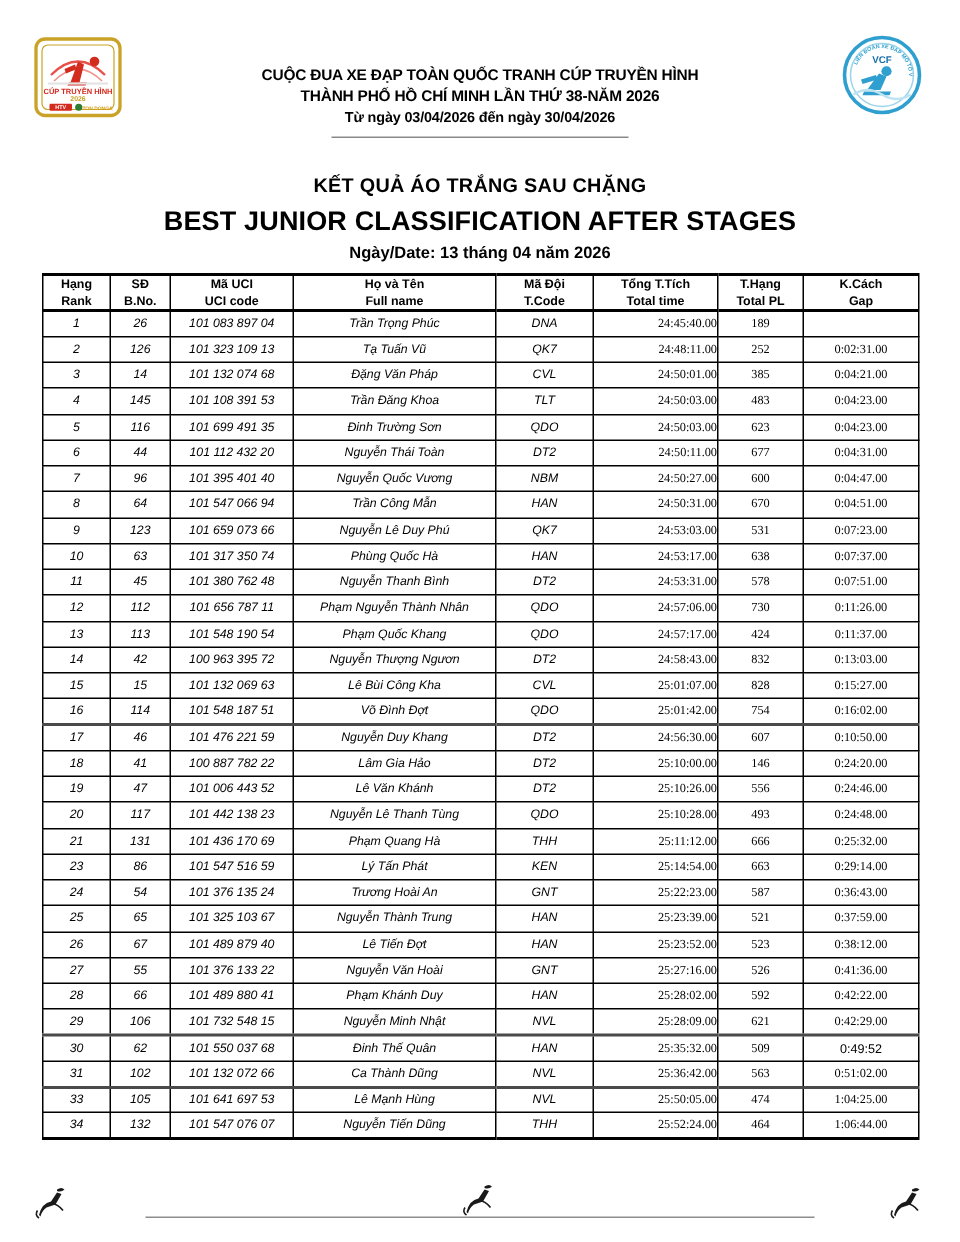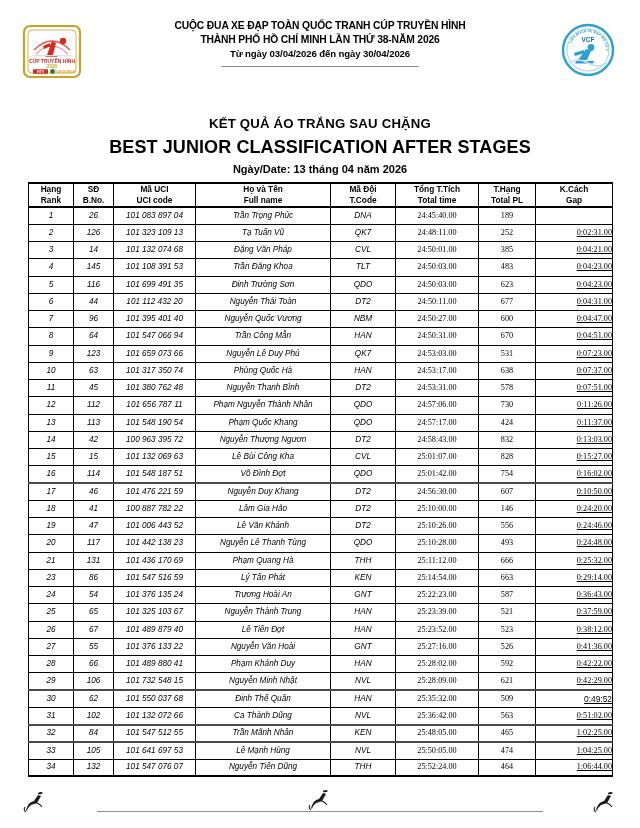--- a/index.html
+++ b/index.html
@@ -32,21 +32,21 @@
     position: absolute;
     right: 24px;
     top: 22px;
     width: 56px;
     height: 56px;
   }
   .header-titles {
     position: absolute;
     left: 110px;
     right: 110px;
-    top: 19px;
+    top: 44px;
     text-align: center;
   }
   .htitle {
     font-size: 10.3px;
     font-weight: bold;
     line-height: 13.5px;
     letter-spacing: -0.15px;
     white-space: nowrap;
   }
   .hsub {
@@ -128,23 +128,23 @@
   col.c-tcode { width: 65px; }
   col.c-time  { width: 83px; }
   col.c-pl    { width: 57px; }
   col.c-gap   { width: 77px; }
 
   td.rank  { text-align: center; font-style: italic; }
   td.bno   { text-align: center; font-style: italic; }
   td.uci   { text-align: center; font-style: italic; }
   td.name  { text-align: center; font-style: italic; padding-left: 4px; }
   td.tcode { text-align: center; font-style: italic; }
-  td.time  { text-align: center; font-family: "Liberation Serif", serif; font-size: 9.2px; }
+  td.time  { text-align: right; font-family: "Liberation Serif", serif; font-size: 9.2px; }
   td.pl    { text-align: center; font-family: "Liberation Serif", serif; font-size: 9.2px; }
-  td.gap   { text-align: right; font-family: "Liberation Serif", serif; font-size: 8.4px; text-decoration: underline; }
+  td.gap   { text-align: center; font-family: "Liberation Serif", serif; font-size: 8.4px; }
   td.gap.alt { font-family: "Liberation Sans", sans-serif; font-size: 8.4px; }
 
   tr.sep-below td { border-bottom: 2px solid #4a4a4a; }
   tr.last-row td  { border-bottom: 2px solid #000; }
 
   
   .footer {
     position: absolute;
     left: 0;
     right: 0;
@@ -566,30 +566,20 @@
         </tr>
         <tr class="sep-below">
           <td class="rank">31</td>
           <td class="bno">102</td>
           <td class="uci">101 132 072 66</td>
           <td class="name">Ca Thành Dũng</td>
           <td class="tcode">NVL</td>
           <td class="time">25:36:42.00</td>
           <td class="pl">563</td>
           <td class="gap">0:51:02.00</td>
-        </tr>
-        <tr class="sep-below">
-          <td class="rank">32</td>
-          <td class="bno">84</td>
-          <td class="uci">101 547 512 55</td>
-          <td class="name">Trần Mãnh Nhân</td>
-          <td class="tcode">KEN</td>
-          <td class="time">25:48:05.00</td>
-          <td class="pl">465</td>
-          <td class="gap">1:02:25.00</td>
         </tr>
         <tr>
           <td class="rank">33</td>
           <td class="bno">105</td>
           <td class="uci">101 641 697 53</td>
           <td class="name">Lê Mạnh Hùng</td>
           <td class="tcode">NVL</td>
           <td class="time">25:50:05.00</td>
           <td class="pl">474</td>
           <td class="gap">1:04:25.00</td>

